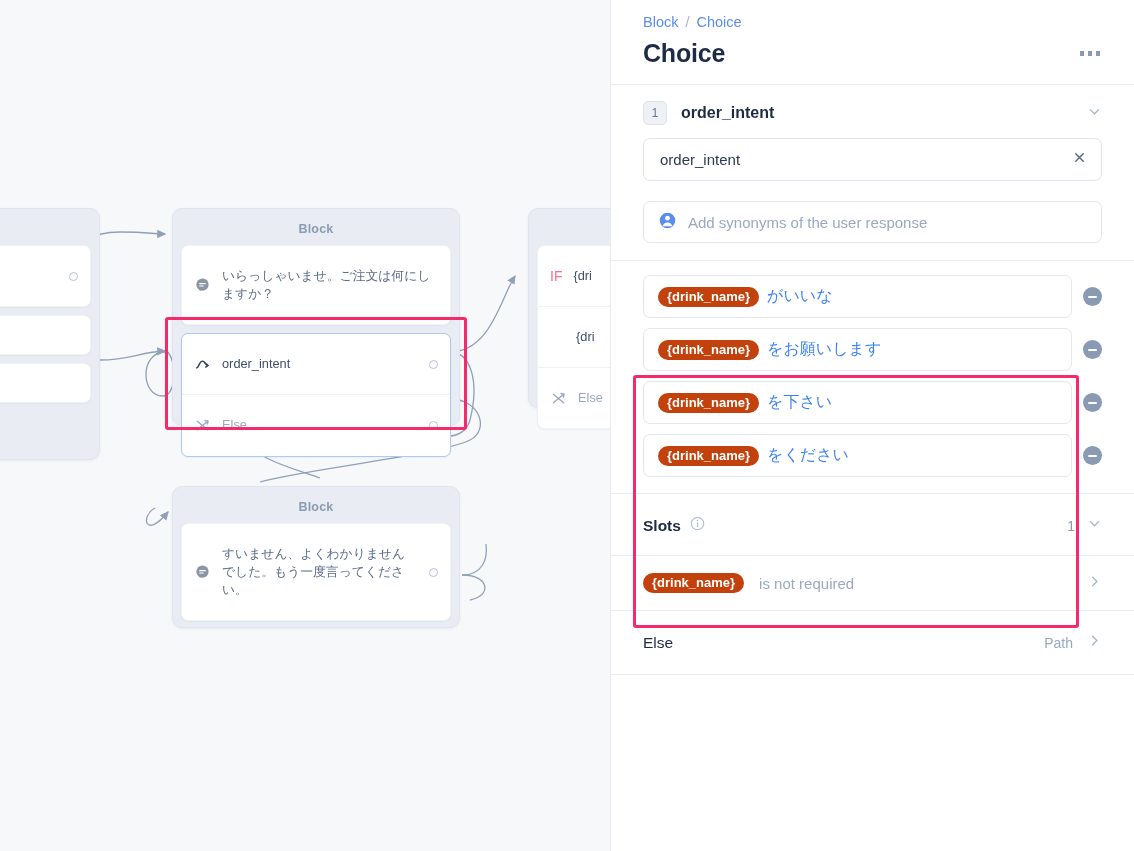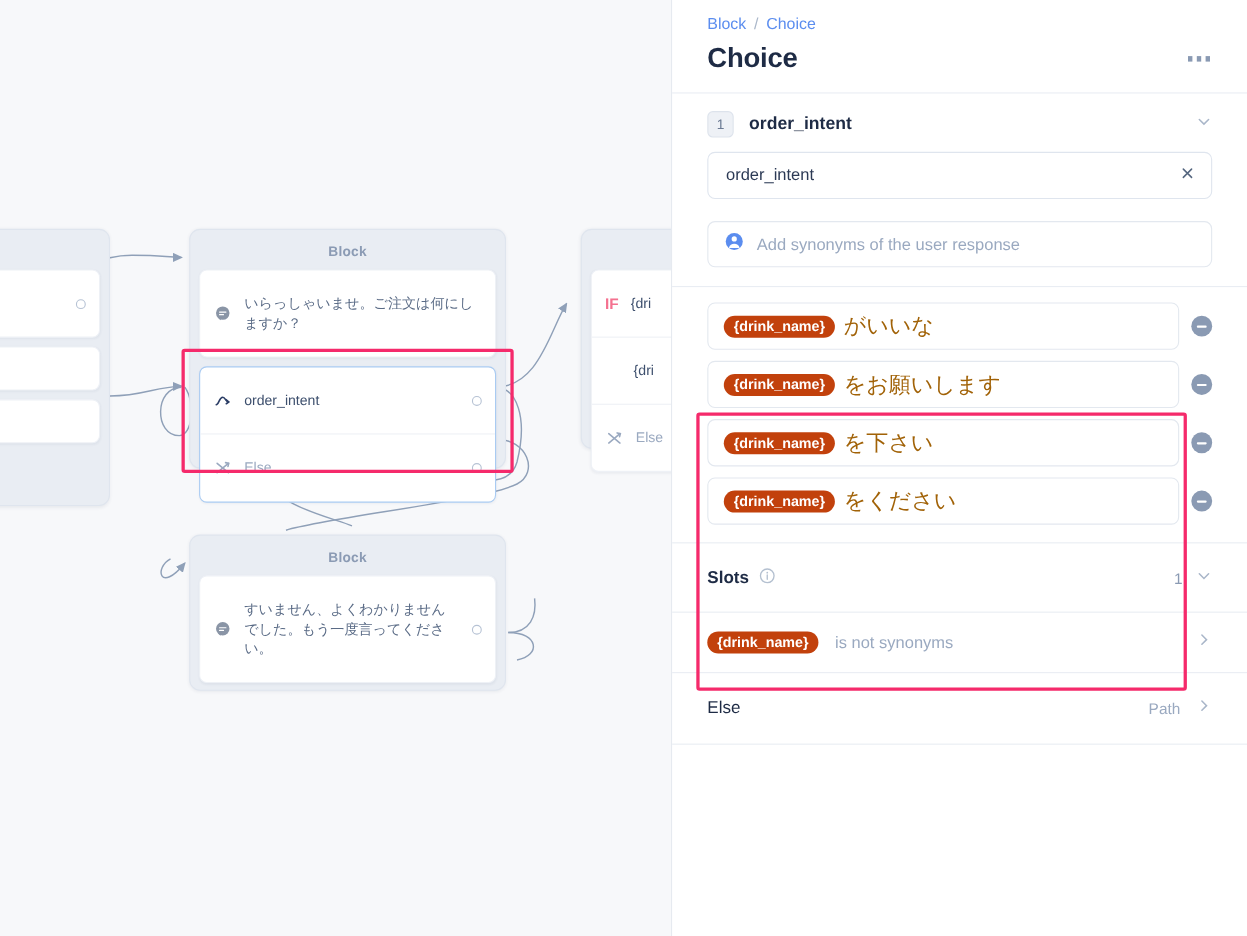--- a/index.html
+++ b/index.html
@@ -147,21 +147,21 @@
     border: 1px solid #e3e8ef; border-radius: 7px;
     height: 43px; padding: 0 14px;
     display: flex; align-items: center; gap: 8px;
   }
   .chip {
     background: #c2410c; color: #fff;
     font-size: 13px; font-weight: 700;
     border-radius: 11px; padding: 2px 9px 3px 9px;
     white-space: nowrap;
   }
-  .utt-text { font-size: 20px; color: #a16207; }
+  .utt-text { font-size: 16px; color: #3b82f6; }
   .minus-btn {
     width: 19px; height: 19px; border-radius: 50%;
     background: #8a9ab3; flex: 0 0 auto;
     display: flex; align-items: center; justify-content: center;
     cursor: pointer;
   }
   .minus-btn i { display:block; width: 9px; height: 2px; background: #fff; border-radius: 1px; }
 
   .row-link {
     display: flex; align-items: center;
@@ -251,21 +251,21 @@
           <span class="card-text dim">Else</span>
           <span class="port"></span>
         </div>
       </div>
     </div>
 
     <div class="node" style="left:528px; top:208px; width:180px; height:200px;">
       <div class="node-title">&nbsp;</div>
       <div class="card">
         <div class="card-row">
-          <span style="font-size:14px;font-weight:700;color:#f4718f;">IF</span>
+          <span style="font-size:14px;font-weight:400;color:#f4718f;">IF</span>
           <span class="card-text dark">{dri</span>
         </div>
         <div class="card-row">
           <span class="card-text dark" style="margin-left:26px;">{dri</span>
         </div>
         <div class="card-row">
           <span class="ico">
             <svg viewBox="0 0 20 20" width="17" height="17" fill="none" stroke="#9aa9c0" stroke-width="1.7" stroke-linecap="round">
               <path d="M4 5 L16 15"></path>
                 <path d="M4 15 L16 5"></path>
@@ -408,21 +408,21 @@
             <svg width="15" height="15" viewBox="0 0 16 16" fill="none" stroke="#a9b6c9" stroke-width="1.5" stroke-linecap="round">
                 <path d="M3.5 6 L8 10.5 L12.5 6"></path>
               </svg>
           </span>
         </span>
       </div>
       <div class="divider" style="margin:0 -32px;"></div>
 
       <div class="row-link">
         <span class="chip">{drink_name}</span>
-        <span class="slot-desc">is not synonyms</span>
+        <span class="slot-desc">is not required</span>
         <span class="right">
           <span class="chevron-r">
             <svg width="15" height="15" viewBox="0 0 16 16" fill="none" stroke="#a9b6c9" stroke-width="1.5" stroke-linecap="round">
                 <path d="M6 3.5 L10.5 8 L6 12.5"></path>
               </svg>
           </span>
         </span>
       </div>
       <div class="divider" style="margin:0 -32px;"></div>
 

